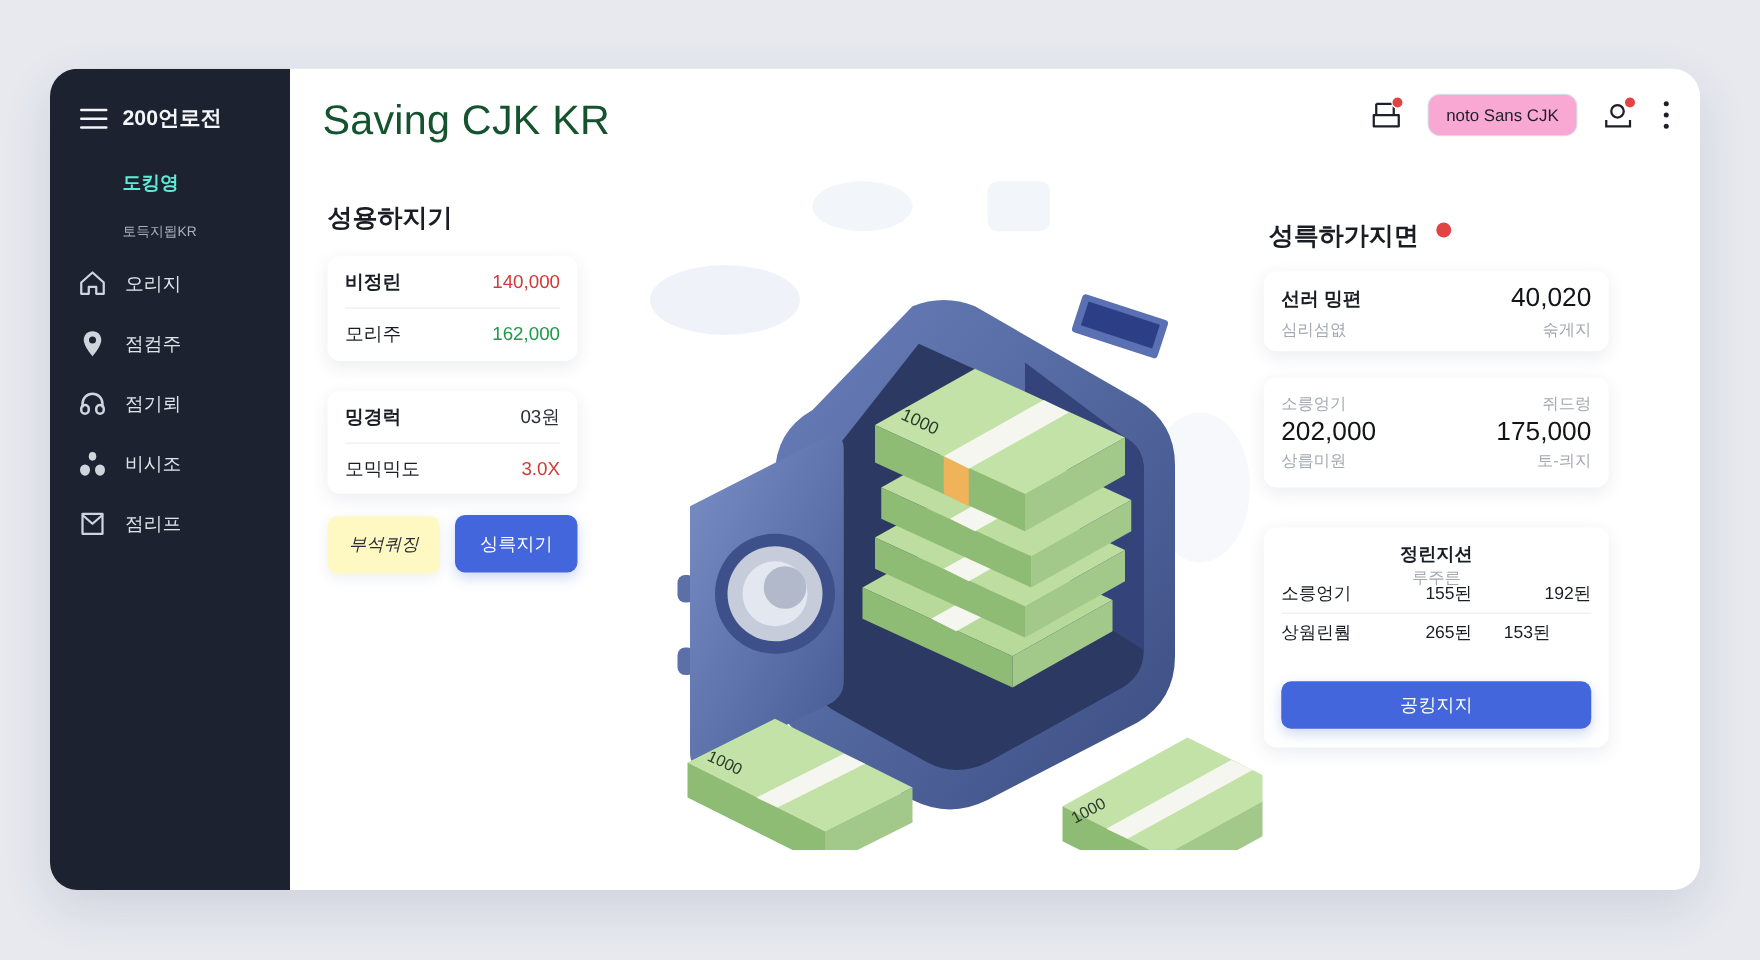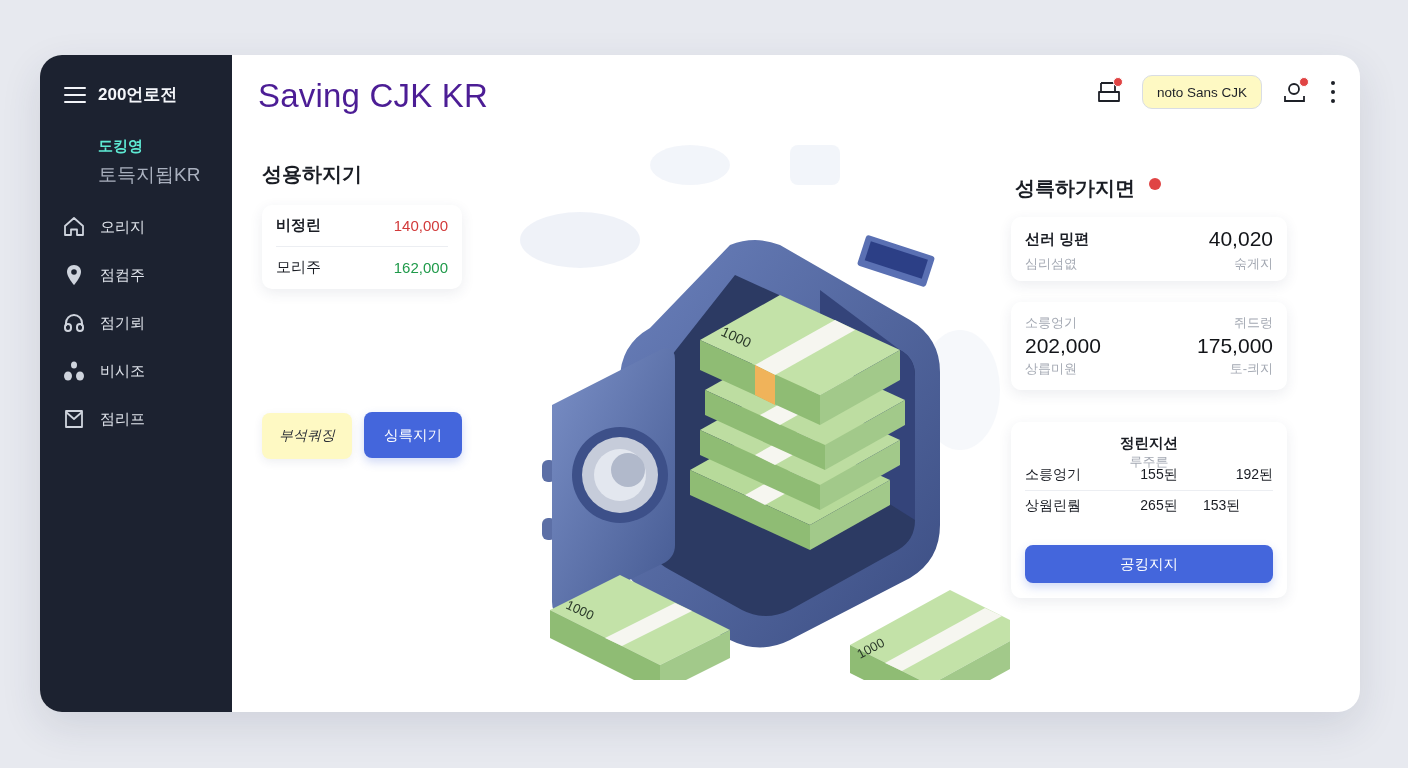--- a/index.html
+++ b/index.html
@@ -19,33 +19,33 @@
   .sidebar {
     position: absolute; left: 0; top: 0; width: 192px; height: 100%;
     background: #1c2230; color: #e8ebf2;
   }
   .sb-brand { position: absolute; left: 24px; top: 28px; display: flex; align-items: center; gap: 12px; }
   .hamburger { width: 22px; height: 16px; display: flex; flex-direction: column; justify-content: space-between; cursor: pointer; }
   .hamburger span { display: block; height: 2px; background: #f2f4f8; border-radius: 1px; }
   .sb-brand-text { font-size: 17px; font-weight: 700; color: #f4f6fa; }
   .sb-user { position: absolute; left: 58px; top: 82px; }
   .sb-user-name { font-size: 15px; font-weight: 700; color: #5eead4; }
-  .sb-user-sub { font-size: 19px; color: #a9b0be; margin-top: 6px; }
+  .sb-user-sub { font-size: 11px; color: #a9b0be; margin-top: 22px; }
   .sb-nav { position: absolute; left: 22px; top: 148px; width: 160px; }
   .sb-item { display: flex; align-items: center; gap: 14px; height: 48px; cursor: pointer; }
   .sb-item svg { width: 24px; height: 24px; flex: 0 0 24px; }
   .sb-item-label { font-size: 15px; color: #dfe3ea; }
   
-  .page-title { position: absolute; left: 218px; top: 22px; font-size: 33px; font-weight: 400; color: #4c1d95; letter-spacing: 0.2px; }
+  .page-title { position: absolute; left: 218px; top: 22px; font-size: 33px; font-weight: 400; color: #14532d; letter-spacing: 0.2px; }
   .hdr-icons { position: absolute; right: 22px; top: 20px; display: flex; align-items: center; gap: 18px; }
   .icon-btn { position: relative; width: 30px; height: 34px; display: flex; align-items: center; justify-content: center; cursor: pointer; }
   .badge-dot { position: absolute; top: 2px; right: 1px; width: 10px; height: 10px; border-radius: 50%; background: #e04444; border: 1.5px solid #fff; }
   .font-pill {
     height: 34px; padding: 0 14px; border: 1px solid #d9dde4; border-radius: 10px;
-    font-size: 13.5px; color: #1d2027; display: flex; align-items: center; background: #fef9c3; cursor: pointer;
+    font-size: 13.5px; color: #1d2027; display: flex; align-items: center; background: #f9a8d4; cursor: pointer;
   }
   .kebab { width: 10px; height: 22px; display: flex; flex-direction: column; justify-content: space-between; align-items: center; cursor: pointer; }
   .kebab span { width: 4px; height: 4px; border-radius: 50%; background: #1d2027; }
   
   .section-title { position: absolute; font-size: 20px; font-weight: 700; color: #1a1d24; }
   .card {
     position: absolute; background: #fff; border-radius: 10px;
     box-shadow: 0 4px 14px rgba(40,55,90,0.09);
   }
   .card-row { display: flex; justify-content: space-between; align-items: center; font-size: 15px; }
@@ -155,20 +155,31 @@
       <span style="font-weight:700;">비정린</span>
       <span style="color:#d23a3a;">140,000</span>
     </div>
     <div class="divider"></div>
     <div class="card-row" style="height:41px;">
       <span>모리주</span>
       <span style="color:#1f9a4a;">162,000</span>
     </div>
   </div>
 
+  <div class="card" style="left:222px; top:258px; width:200px; height:82px; padding:0 14px;">
+    <div class="card-row" style="height:41px;">
+      <span style="font-weight:700;">밍경럭</span>
+      <span style="color:#2a2e36;">03원</span>
+    </div>
+    <div class="divider"></div>
+    <div class="card-row" style="height:40px;">
+      <span>모믹믹도</span>
+      <span style="color:#d23a3a;">3.0X</span>
+    </div>
+  </div>
 
   <button class="btn-secondary" style="left:222px; top:358px; width:90px;">부석쿼징</button>
   <button class="btn-primary" style="left:324px; top:357px; width:98px; height:46px;">싱륵지기</button>
 
   <svg class="illus" viewBox="0 0 520 540">
     <defs>
       <linearGradient id="safeG" x1="0" y1="0" x2="1" y2="1">
         <stop offset="0" stop-color="#6a80bb"></stop>
           <stop offset="1" stop-color="#3b4d82"></stop>
       </linearGradient>

